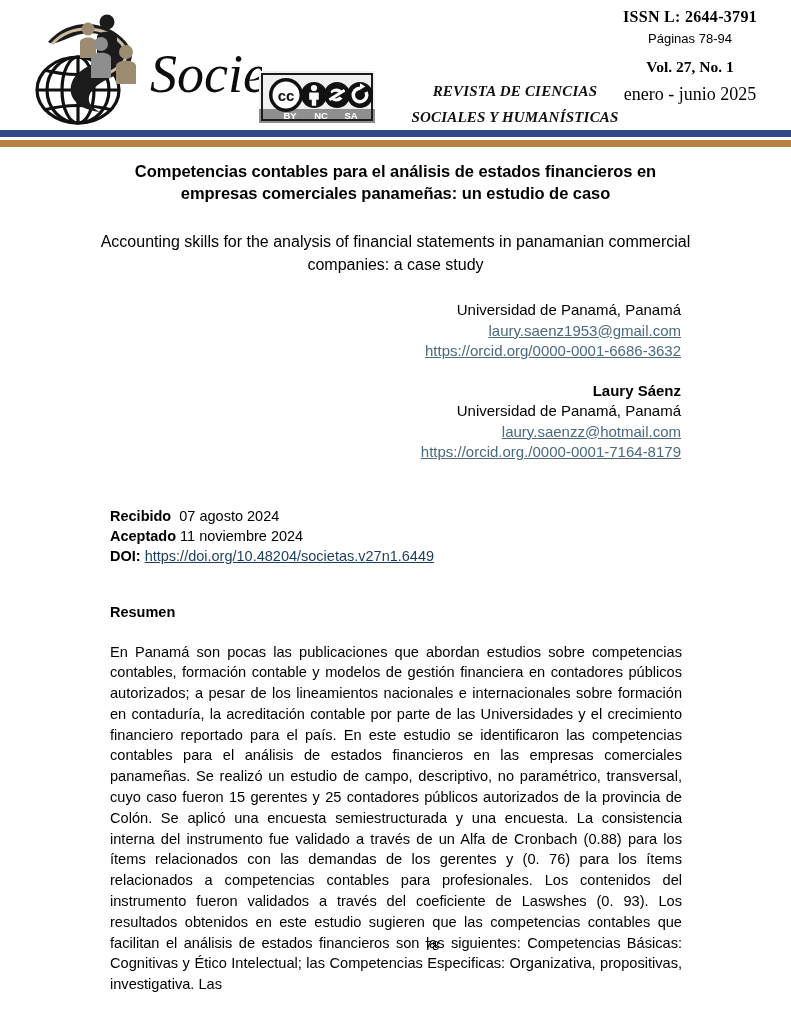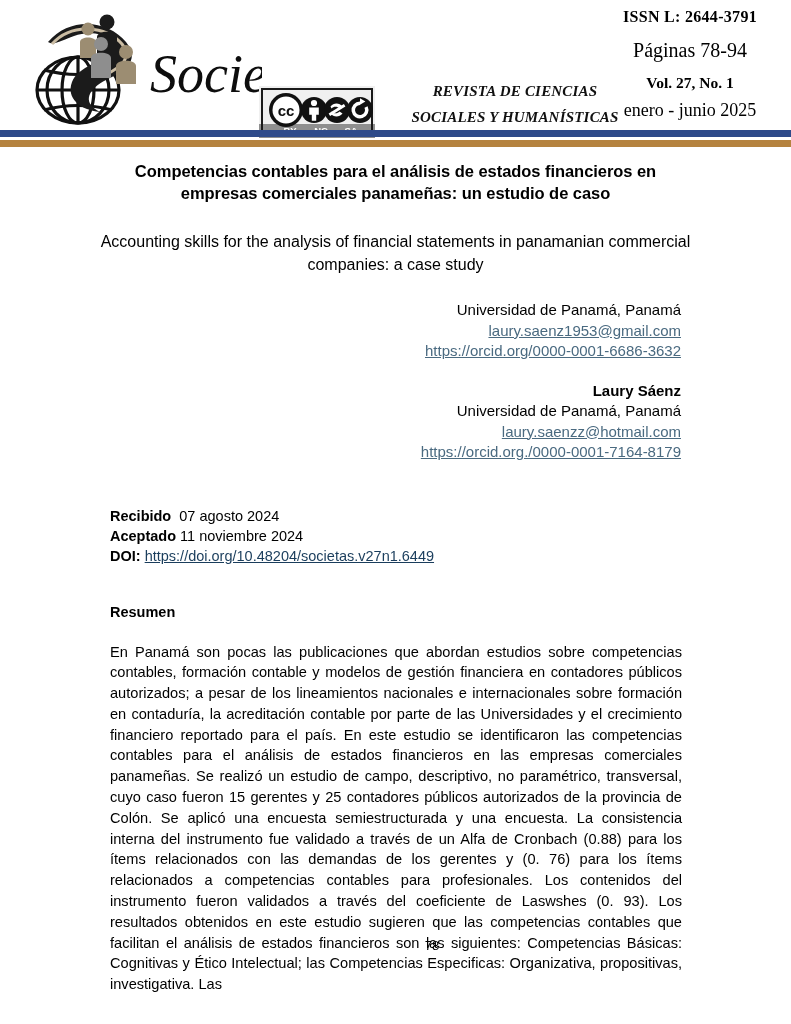--- a/index.html
+++ b/index.html
@@ -28,21 +28,21 @@
     left: 22px;
     top: 6px;
     width: 240px;
     height: 122px;
   }
   .logo-svg { display: block; }
 
   .cc-badge {
     position: absolute;
     left: 259px;
-    top: 86px;
+    top: 71px;
     width: 96px;
     height: 52px;
   }
   .cc-svg { display: block; }
 
   .journal-name {
     position: absolute;
     left: 400px;
     top: 78px;
     width: 230px;
@@ -64,23 +64,23 @@
     text-align: center;
   }
   .issn {
     font-family: "Liberation Serif", serif;
     font-weight: bold;
     font-size: 16px;
     letter-spacing: .3px;
     white-space: nowrap;
   }
   .pages {
-    margin-top: 13px;
-    font-family: Liberation Serif, serif;
-    font-size: 20px;
+    margin-top: 5px;
+    font-family: Liberation Sans, sans-serif;
+    font-size: 13px;
   }
   .volume {
     margin-top: 12px;
     font-family: "Liberation Serif", serif;
     font-weight: bold;
     font-size: 15.5px;
   }
   .period {
     margin-top: 8px;
     font-family: "Liberation Serif", serif;

